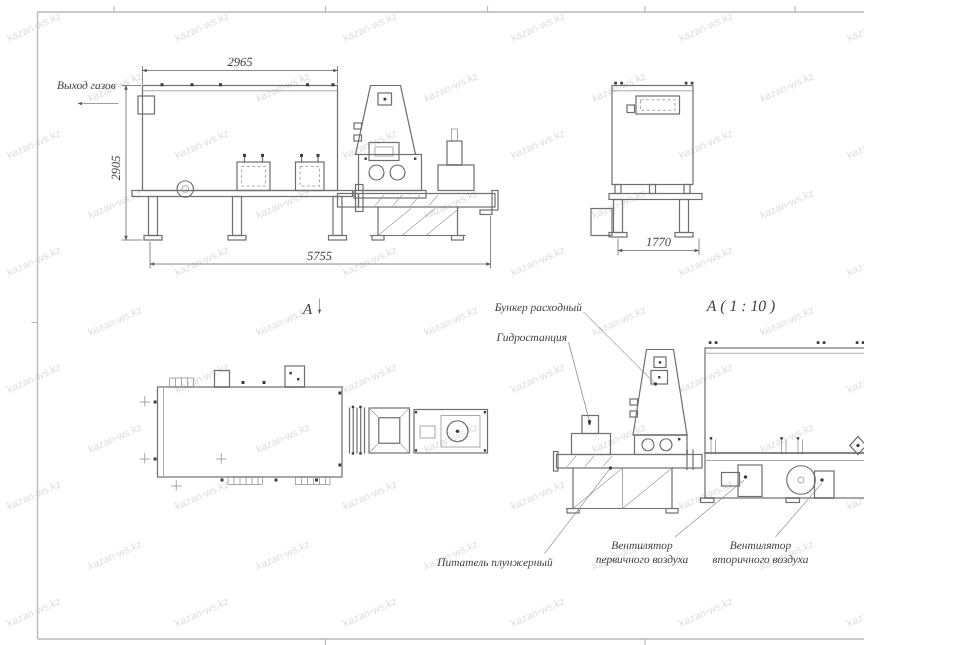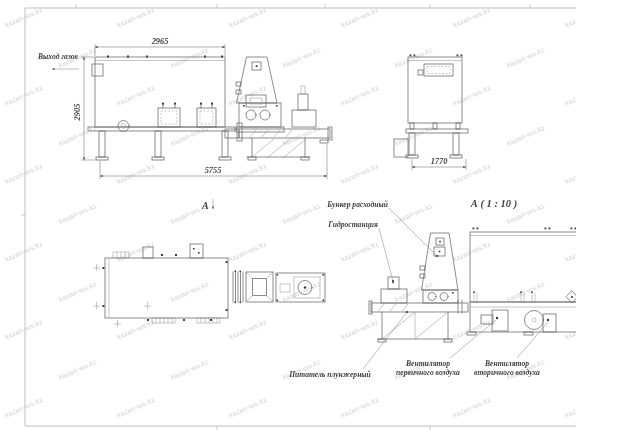--- a/index.html
+++ b/index.html
@@ -1,17 +1,17 @@
 <!DOCTYPE html>
 <html><head>
 <meta charset="utf-8">
 <style>
   html,body{margin:0;padding:0;background:#ffffff;}
   .stage{position:relative;width:576px;height:430px;background:#ffffff;overflow:hidden;
-         font-family:"Liberation Serif", serif;font-weight:bold;}
+         font-family:"Liberation Serif", serif;}
   svg{display:block}
   .ln{stroke:#6e6e6e;stroke-width:.8;fill:none;stroke-linecap:square}
   .th{stroke:#979797;stroke-width:.55;fill:none}
   .dash{stroke:#8d8d8d;stroke-width:.5;fill:none;stroke-dasharray:2 1.6}
   .dimln{stroke:#7c7c7c;stroke-width:.6;fill:none}
   .lead{stroke:#8a8a8a;stroke-width:.55;fill:none}
   .dot{fill:#3c3c3c;stroke:none}
   .frame{stroke:#b9b9b9;stroke-width:.9;fill:none}
   .tick{stroke:#b9b9b9;stroke-width:.8}
   text{fill:#3f3f3f;font-family:"Liberation Serif", serif;font-style:italic}

